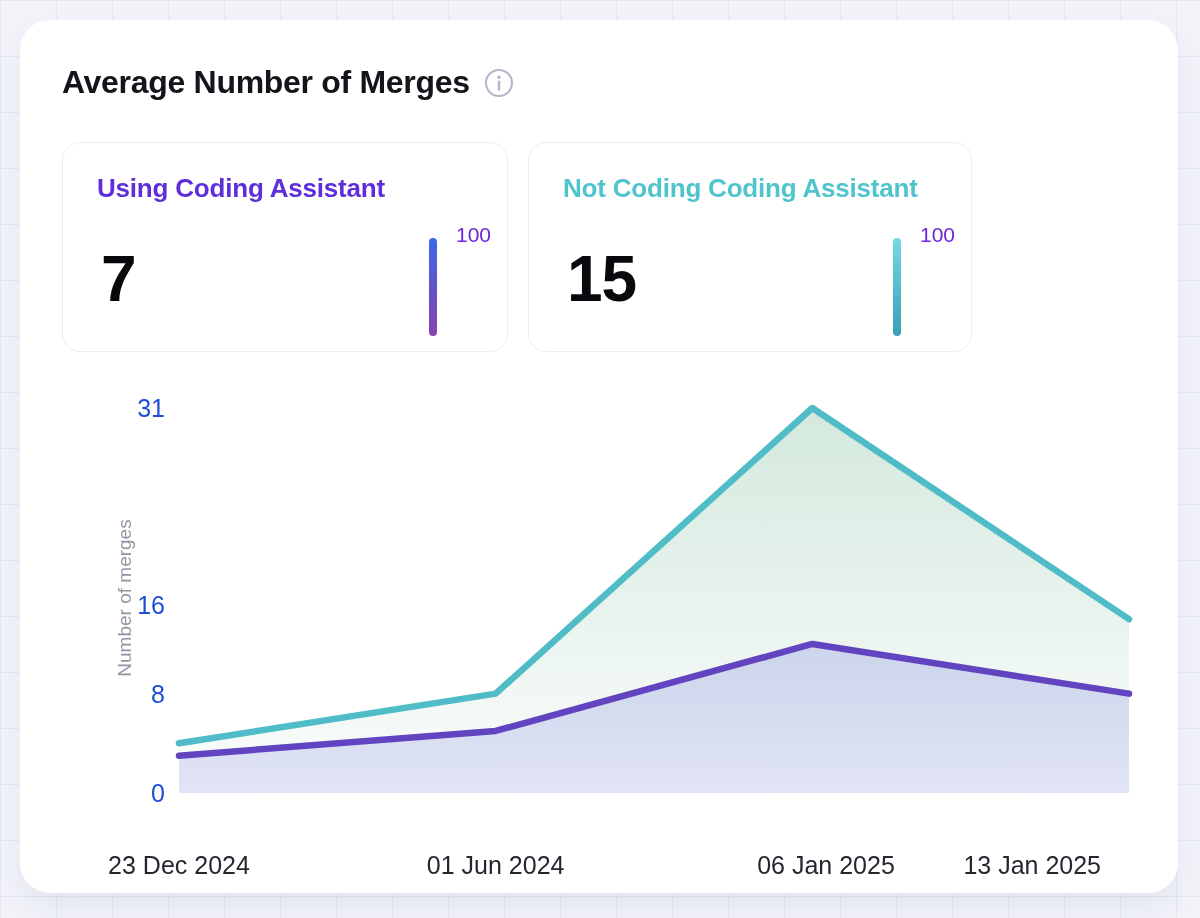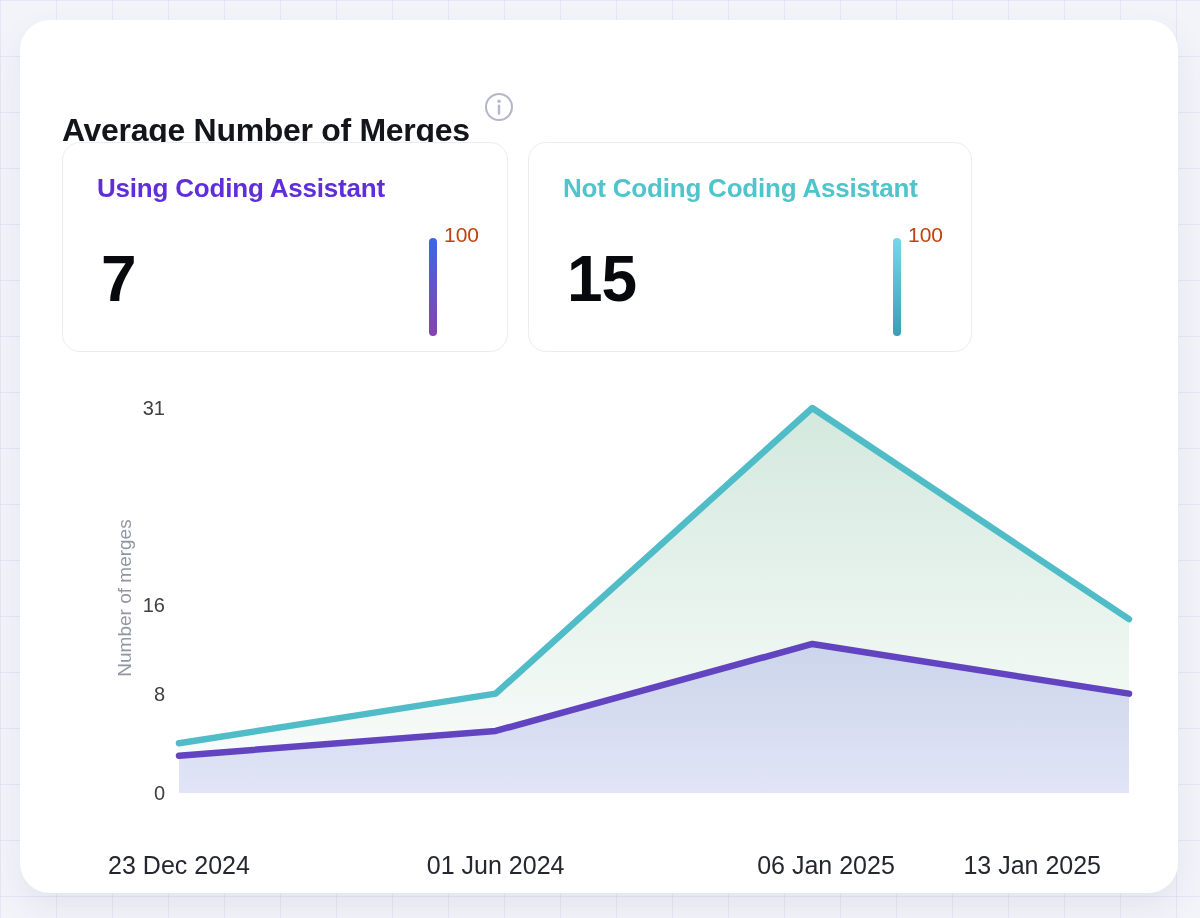--- a/index.html
+++ b/index.html
@@ -13,39 +13,39 @@
       linear-gradient(to bottom, rgba(213,214,236,0.45) 1px, transparent 1px);
     background-size:56px 56px;
     overflow:hidden;
   }
   .main-card {
     position:absolute; left:20px; top:20px; width:1158px; height:873px;
     background:#ffffff; border-radius:30px;
     box-shadow:0 14px 30px rgba(93,95,140,0.10);
   }
   .header { position:absolute; left:42px; top:44px; display:flex; align-items:center; gap:14px; }
-  .page-title { font-size:32px; font-weight:700; color:#14151B; letter-spacing:-0.3px;margin-top:48px; }
+  .page-title { font-size:32px; font-weight:700; color:#14151B; letter-spacing:-0.3px; }
   .info-icon { width:30px; height:30px; display:block; }
 
   .stats-row { position:absolute; left:42px; top:122px; display:flex; gap:20px; }
   .stat-card {
     width:446px; height:210px; background:#fff;
     border:1px solid #ECEDF2; border-radius:18px; position:relative;padding-left:8px;
   }
   .stat-card.second { width:444px; }
   .stat-label { position:absolute; left:34px; top:30px; font-size:26px; font-weight:700; letter-spacing:-0.2px; }
   .stat-value { position:absolute; left:38px; top:104px; font-size:64px; font-weight:700; color:#08090D; letter-spacing:-1px; line-height:1; }
   .stat-bar { position:absolute; right:70px; top:95px; width:8px; height:98px; border-radius:4px; }
-  .stat-scale { position:absolute; right:28px; top:80px; font-size:21px; color:#c2410c; }
+  .stat-scale { position:absolute; right:16px; top:80px; font-size:21px; color:#6d28d9; }
 
   .plot { position:absolute; left:159px; top:388px; width:950px; height:385px; }
   .plot svg { overflow:visible; display:block; }
   .y-tick {
     position:absolute; left:55px; width:90px; text-align:right;
-    font-size:20px; line-height:30px; color:#404040;
+    font-size:25px; line-height:30px; color:#1d4ed8;
   }
   .y-axis-title {
     position:absolute; left:15px; top:566px; width:180px; height:24px; line-height:24px;
     text-align:center; font-size:19px; color:#9096A2;
     transform:rotate(-90deg);
   }
   .x-label {
     position:absolute; top:788px; font-size:25px; color:#24272F; white-space:nowrap; line-height:30px;margin-top:42px;
   }
 </style>

